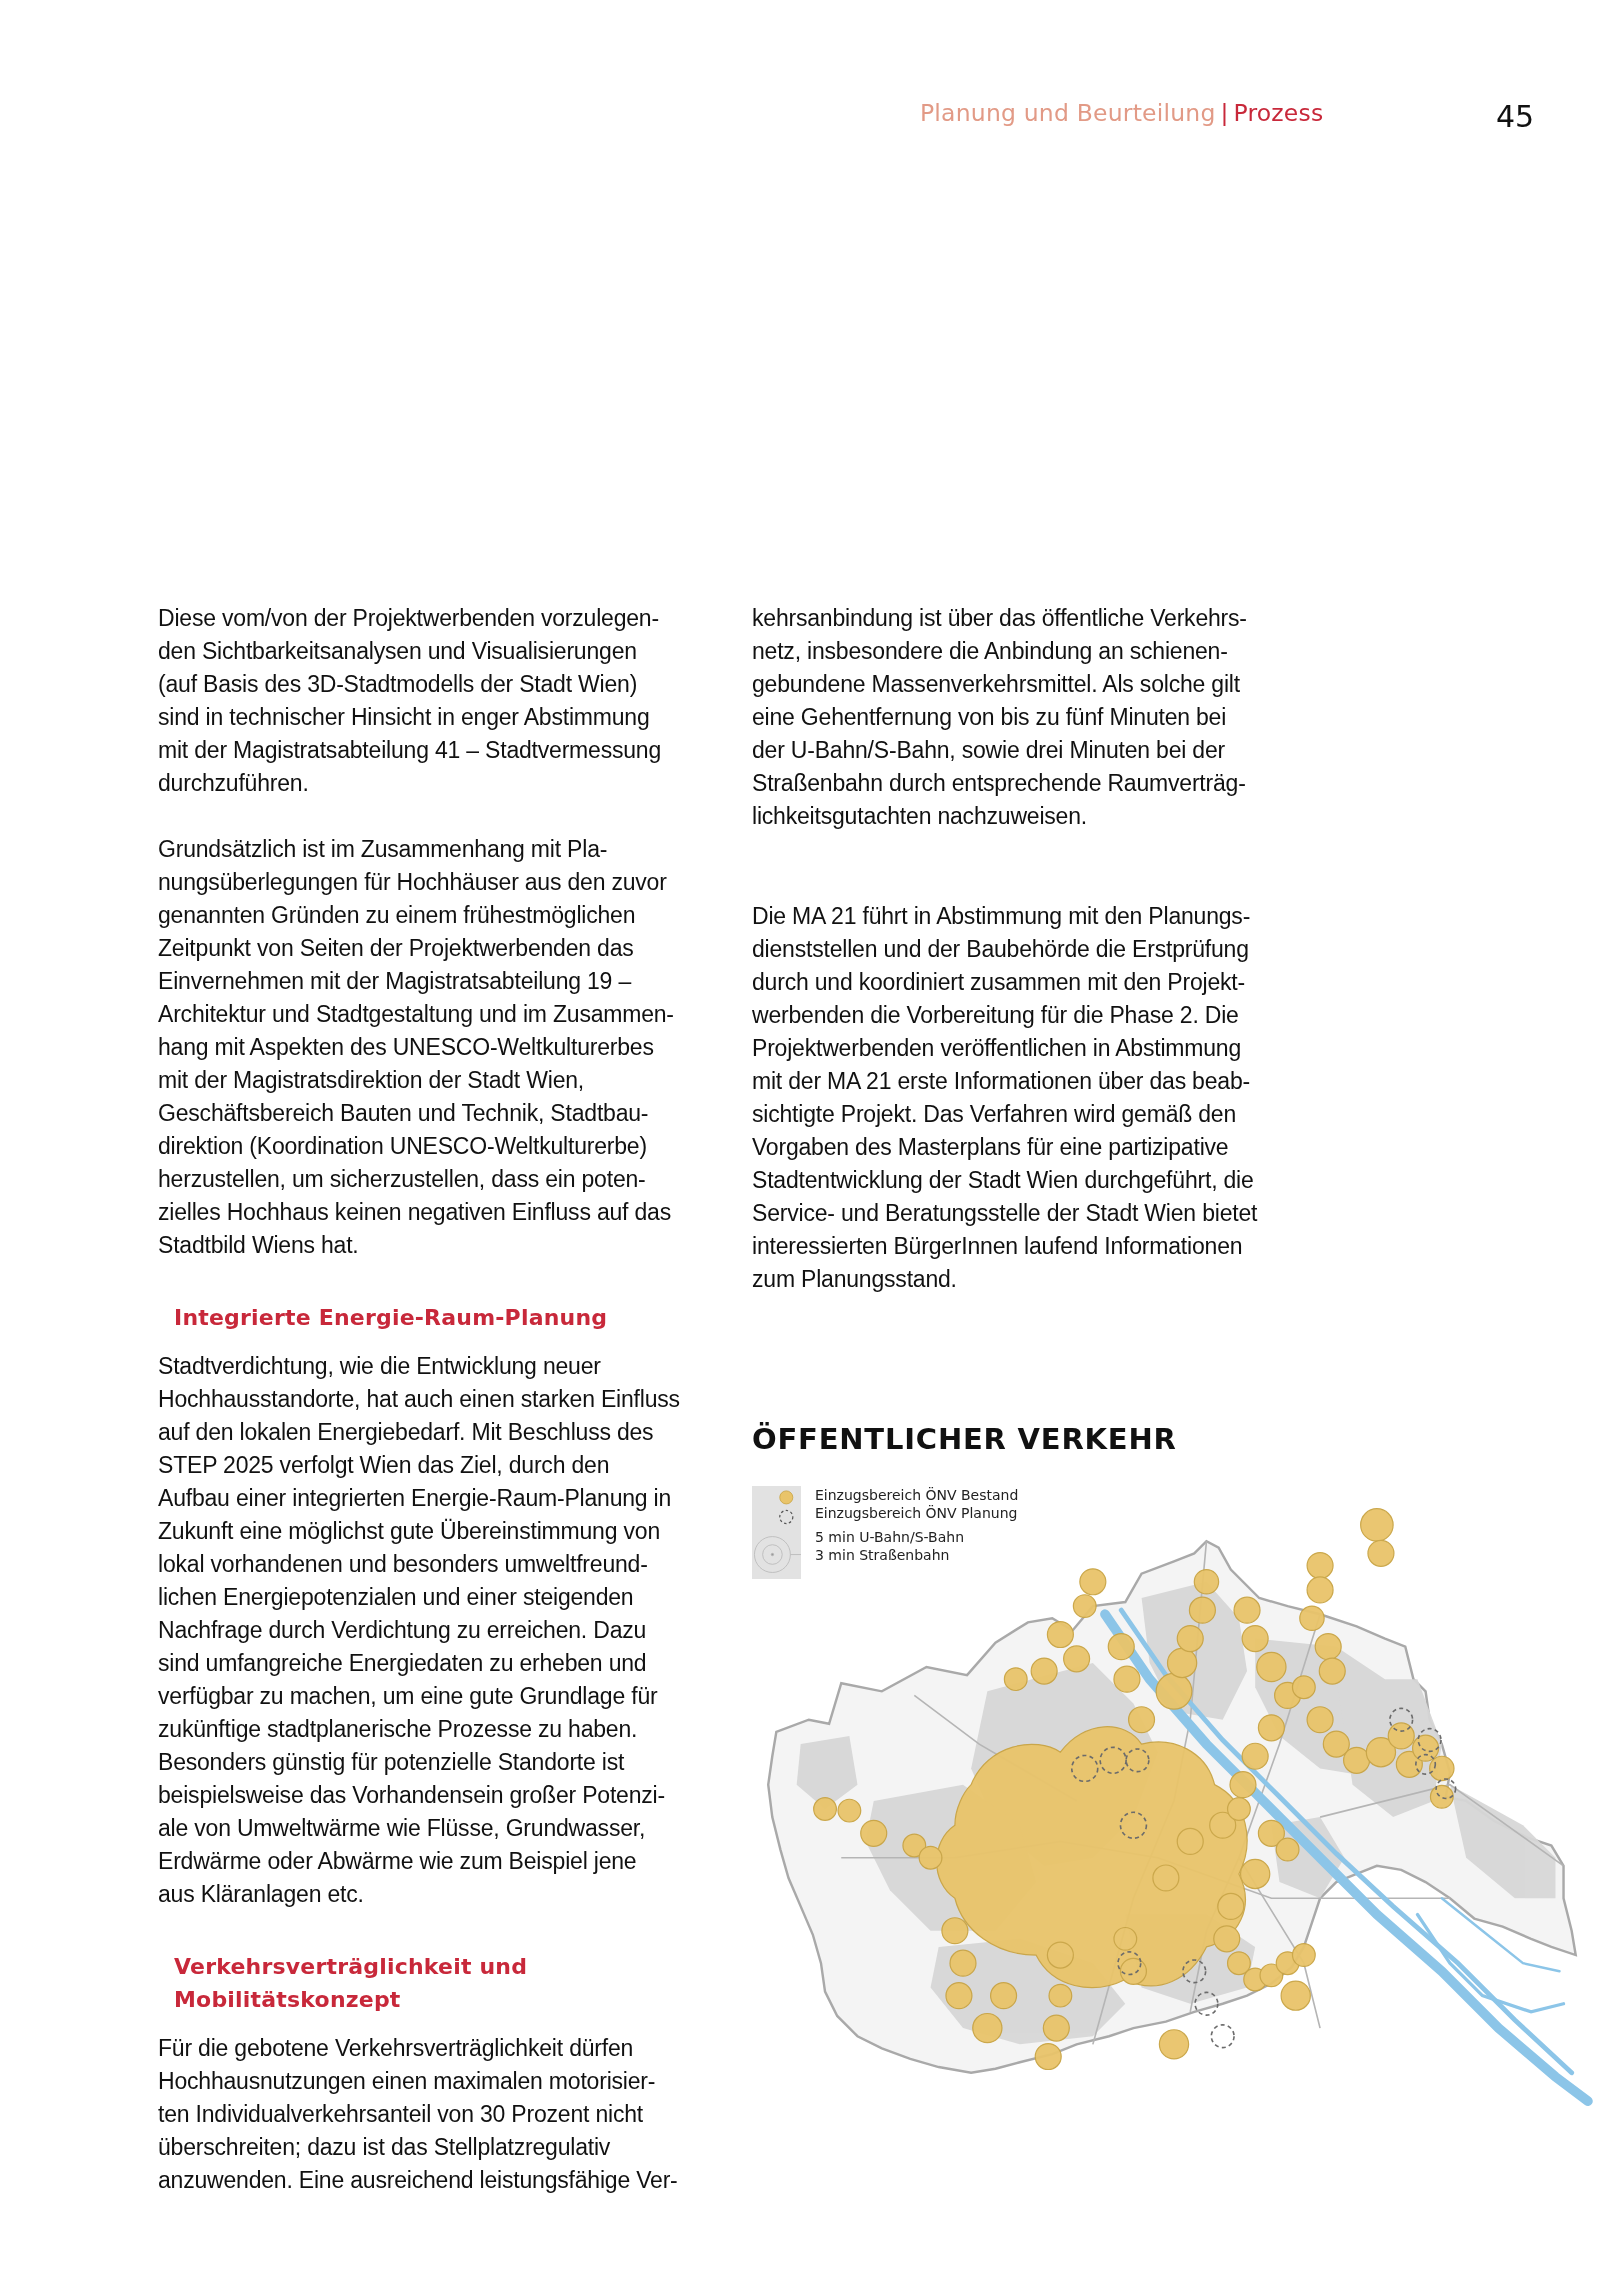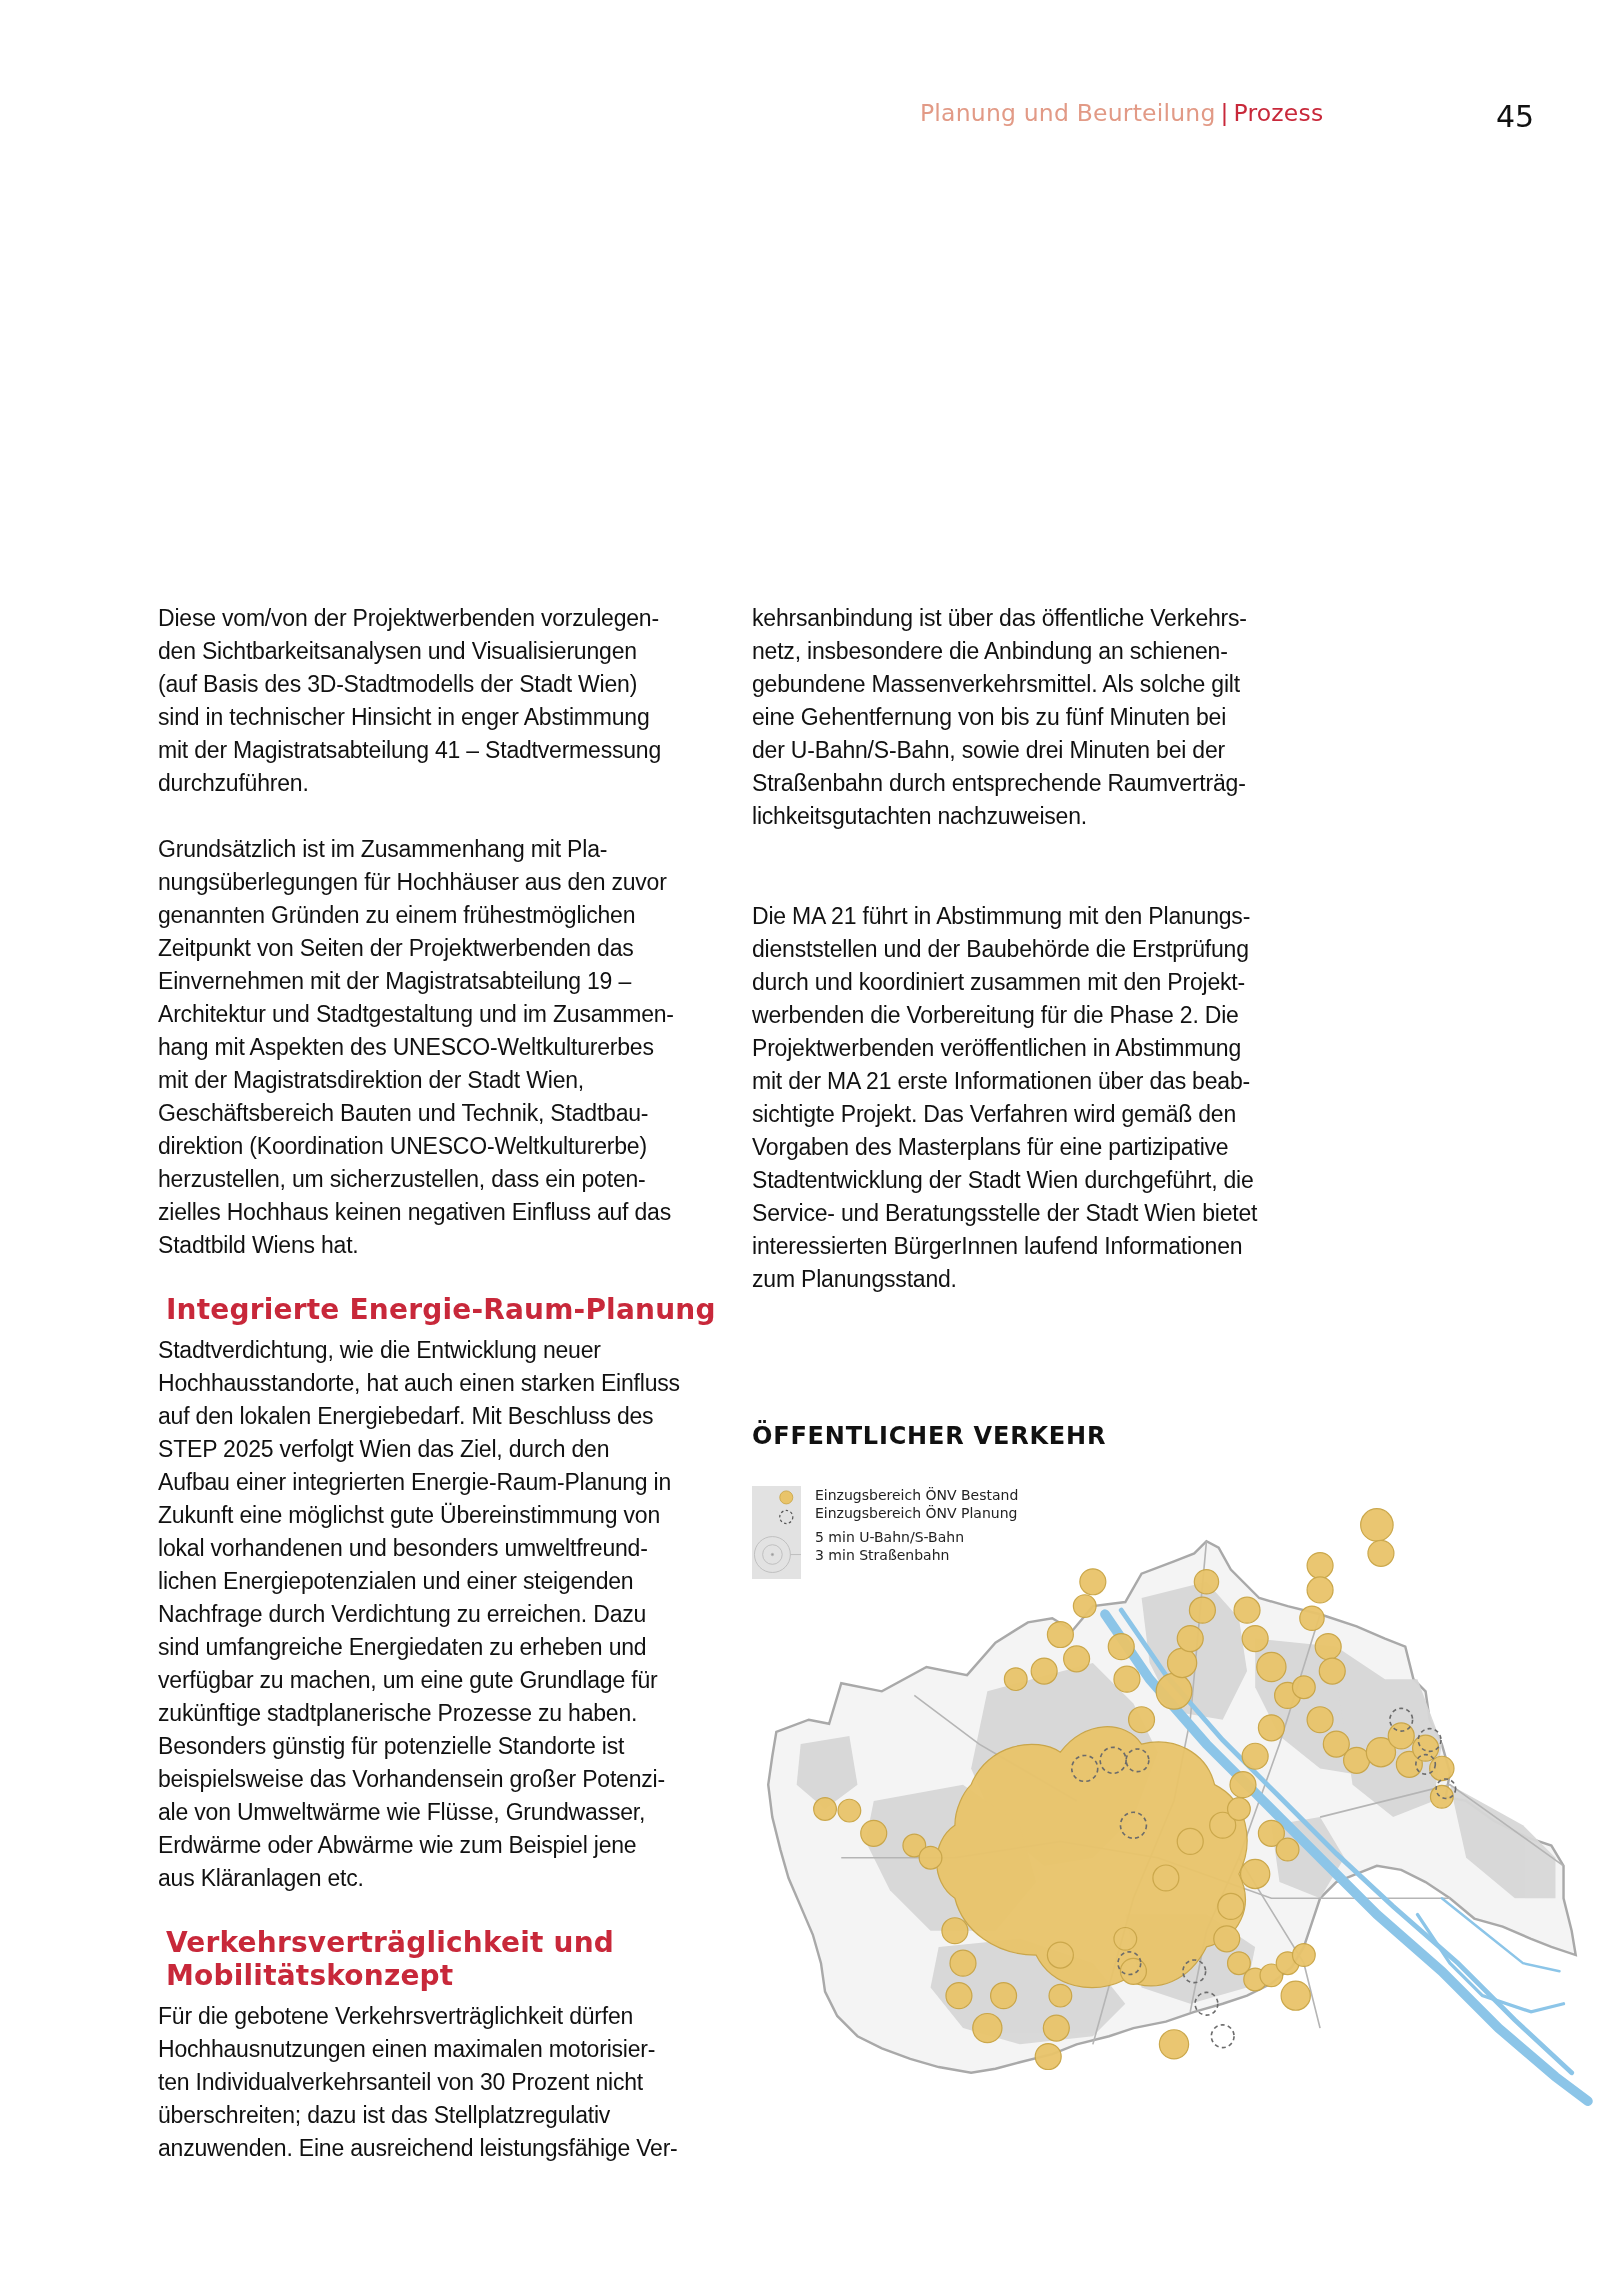--- a/index.html
+++ b/index.html
@@ -47,42 +47,42 @@
     .col-left { left: 158px; }
     .col-right { left: 752px; }
     .column p {
       margin: 0;
       white-space: pre-line;
     }
     .gap-1 { height: 33px; }
     .gap-2 { height: 67px; }
     .gap-subhead { height: 23px; }
     .subhead {
-      margin: 8px;
+      margin: 16px;
       color: #c8283a;
       font-weight: bold;
       font-family: "DejaVu Sans", "Liberation Sans", sans-serif;
-      font-size: 28px;
+      font-size: 22px;
       line-height: 33px;
       letter-spacing: 0.2px;
     }
     .figure {
       position: absolute;
       left: 752px;
       top: 1422px;
       width: 844px;
       height: 714px;
     }
     .figure-title {
       position: absolute;
       left: 0;
       top: 0;
       font-family: "DejaVu Sans", "Liberation Sans", sans-serif;
       font-weight: bold;
-      font-size: 24px;
+      font-size: 29px;
       letter-spacing: 0.8px;
       color: #111111;
       white-space: nowrap;
     }
     .map-wrap {
       position: absolute;
       left: 0;
       top: 54px;
       width: 844px;
       height: 714px;

